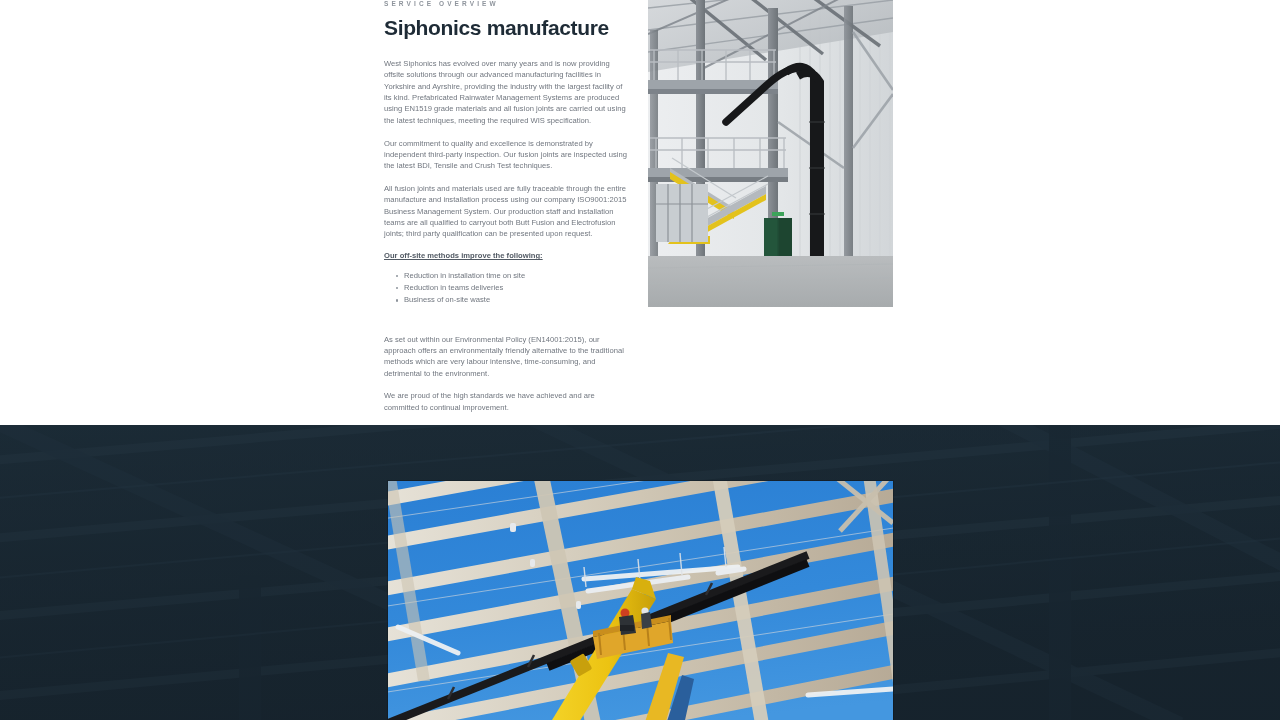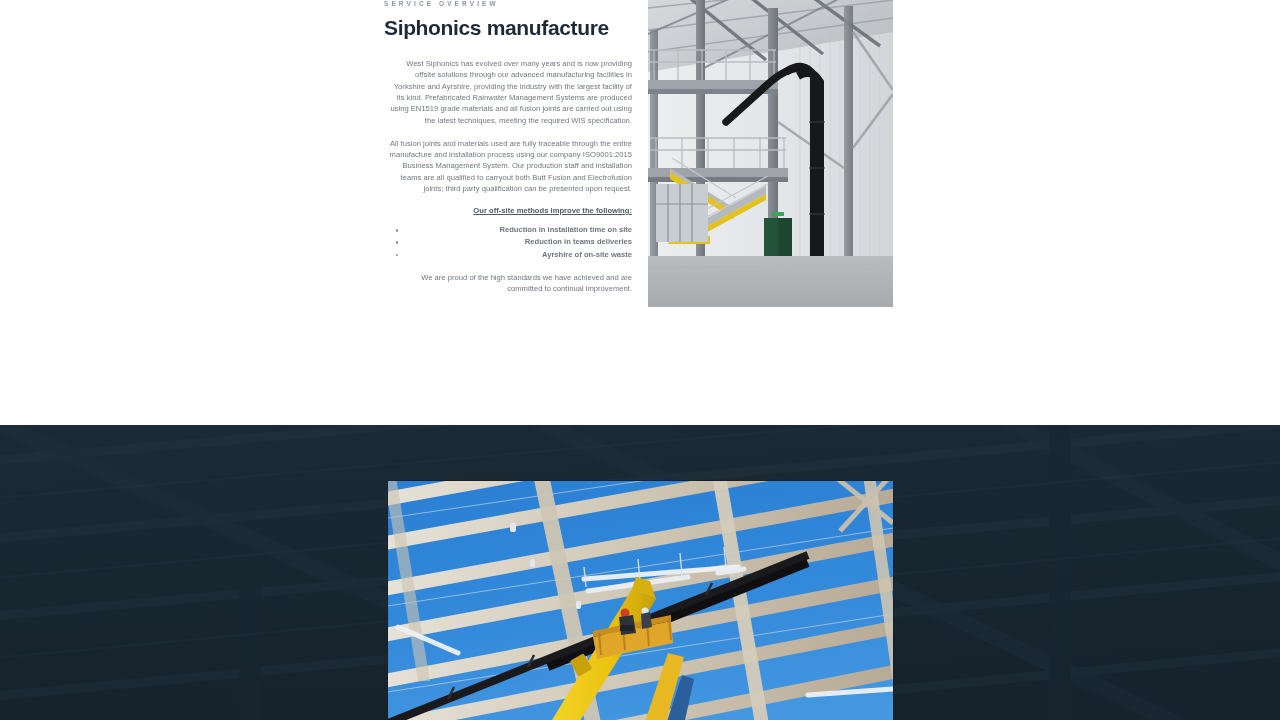--- a/index.html
+++ b/index.html
@@ -45,40 +45,39 @@
 
   .page-title {
     margin-top:5px;
     font-size:21px;
     line-height:25px;
     font-weight:700;
     color:#1e2b36;
     letter-spacing:-0.35px;
   }
 
-  .body-copy { margin-top:18px;text-align:right; }
+  .body-copy { margin-top:18px; }
   .body-copy p {
     font-size:7.6px;
     line-height:11.35px;
     color:#70767f;
     margin-bottom:11.5px;
     letter-spacing:0.02px;
   }
   .body-copy p.lead-in {
     font-weight:700;
     color:#525a64;
     margin-bottom:8px;
     margin-top:-1px;
     text-decoration:underline;
   }
   .bullets {
     list-style:none;
-    margin:0 0 11px 0;
+    margin:0 0 27px 0;
     padding:0 0 0 20px;
-    font-weight:bold;
   }
   .bullets li {
     position:relative;
     font-size:7.6px;
     line-height:12.3px;
     color:#70767f;
   }
   .bullets li::before {
     content:"";
     position:absolute;
@@ -134,29 +133,31 @@
 
 <section class="section-overview">
   <div class="overview-grid">
 
     <div class="copy-col">
       <div class="eyebrow">SERVICE OVERVIEW</div>
       <h1 class="page-title">Siphonics manufacture</h1>
 
       <div class="body-copy">
         <p>West Siphonics has evolved over many years and is now providing offsite solutions through our advanced manufacturing facilities in Yorkshire and Ayrshire, providing the industry with the largest facility of its kind. Prefabricated Rainwater Management Systems are produced using EN1519 grade materials and all fusion joints are carried out using the latest techniques, meeting the required WIS specification.</p>
+        <p>Our commitment to quality and excellence is demonstrated by independent third-party inspection. Our fusion joints are inspected using the latest BDI, Tensile and Crush Test techniques.</p>
         <p>All fusion joints and materials used are fully traceable through the entire manufacture and installation process using our company ISO9001:2015 Business Management System. Our production staff and installation teams are all qualified to carryout both Butt Fusion and Electrofusion joints; third party qualification can be presented upon request.</p>
 
         <p class="lead-in">Our off-site methods improve the following:</p>
         <ul class="bullets">
           <li>Reduction in installation time on site</li>
           <li>Reduction in teams deliveries</li>
-          <li>Ayrshire of on-site waste</li>
+          <li>Business of on-site waste</li>
         </ul>
 
+        <p>As set out within our Environmental Policy (EN14001:2015), our approach offers an environmentally friendly alternative to the traditional methods which are very labour intensive, time-consuming, and detrimental to the environment.</p>
         <p>We are proud of the high standards we have achieved and are committed to continual improvement.</p>
       </div>
     </div>
 
     <figure class="photo-warehouse">
       <svg viewBox="0 0 245 335" preserveAspectRatio="xMidYMid slice" role="img">
         <defs>
           <linearGradient id="wallG" x1="0" y1="0" x2="1" y2="0">
             <stop offset="0" stop-color="#eceef0"></stop>
             <stop offset="0.55" stop-color="#e3e6e8"></stop>

